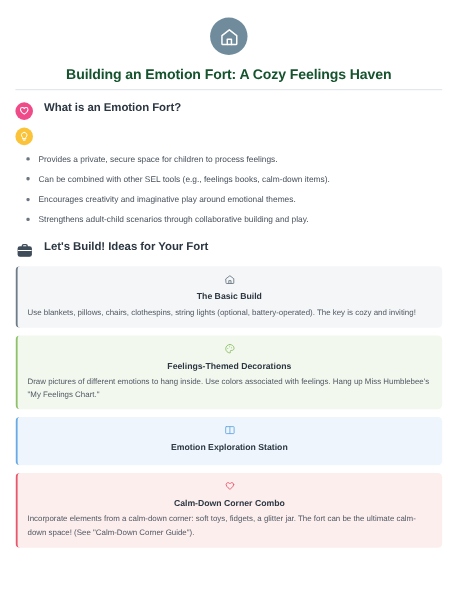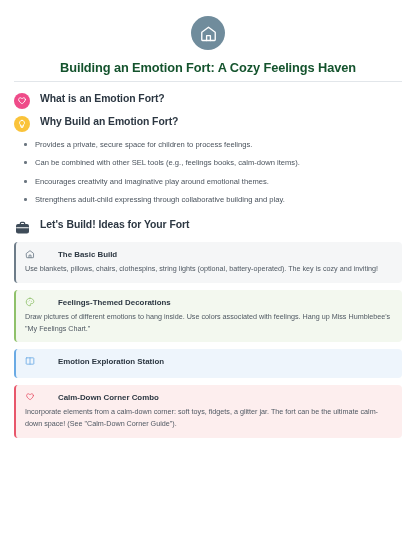--- a/index.html
+++ b/index.html
@@ -127,22 +127,23 @@
   .cards { margin-top: 2px; }
   .card {
     border-radius: 4px;
     padding: 7px 10px 8px 9px;
     margin-bottom: 7px;
     border-left: 2.5px solid transparent;
   }
   .card-head {
     display: flex;
     align-items: center;
-    gap: 23px;
+    gap: 6px;
     margin-bottom: 4px;
+    flex-direction: column;
   }
   .card-icon {
     width: 10px;
     height: 10px;
     flex: 0 0 auto;
     display: inline-flex;
     align-items: center;
     justify-content: center;
   }
   .card-icon svg { display: block; }
@@ -189,28 +190,27 @@
 
 
   <div class="section-head">
     <span class="head-badge yellow">
       <svg width="10" height="10" viewBox="0 0 24 24" fill="none" stroke="#ffffff" stroke-width="2.1" stroke-linecap="round" stroke-linejoin="round">
         <path d="M9.3 17.2h5.4"></path>
         <path d="M10.2 20.3h3.6"></path>
         <path d="M12 3.2a6 6 0 0 0-3.6 10.8v3.2h7.2V14A6 6 0 0 0 12 3.2z"></path>
       </svg>
     </span>
-    <span class="section-title">Why Build an Emotion Fort?</span>
   </div>
 
   <ul class="bullets">
     <li>Provides a private, secure space for children to process feelings.</li>
     <li>Can be combined with other SEL tools (e.g., feelings books, calm-down items).</li>
     <li>Encourages creativity and imaginative play around emotional themes.</li>
-    <li>Strengthens adult-child expressing through collaborative building and play.</li>
+    <li>Strengthens adult-child scenarios through collaborative building and play.</li>
   </ul>
 
   <div class="section-head">
     <span class="head-badge plain">
       <svg width="15" height="15" viewBox="0 0 24 24" fill="none" stroke="#3f4c59" stroke-width="2" stroke-linecap="round" stroke-linejoin="round">
         <rect x="2.6" y="7.2" width="18.8" height="13.4" rx="2.4" fill="#3f4c59" stroke="#3f4c59"></rect>
         <path d="M8.6 7.2V5.4a1.6 1.6 0 0 1 1.6-1.6h3.6a1.6 1.6 0 0 1 1.6 1.6v1.8" stroke="#3f4c59"></path>
         <path d="M2.6 12.4h18.8" stroke="#ffffff" stroke-width="1.6"></path>
       </svg>
     </span>

